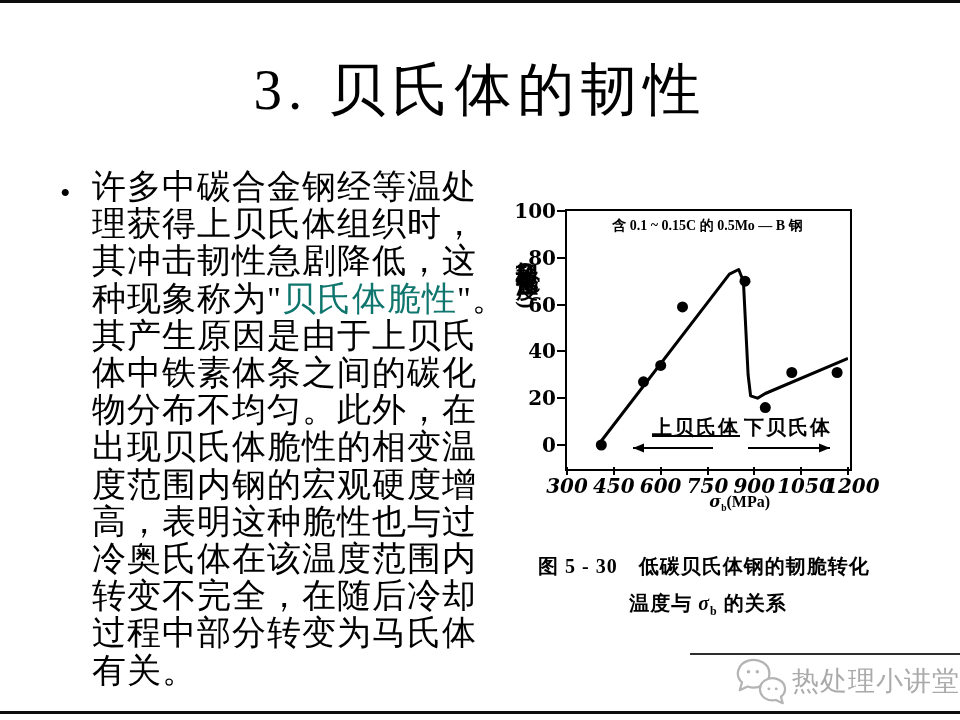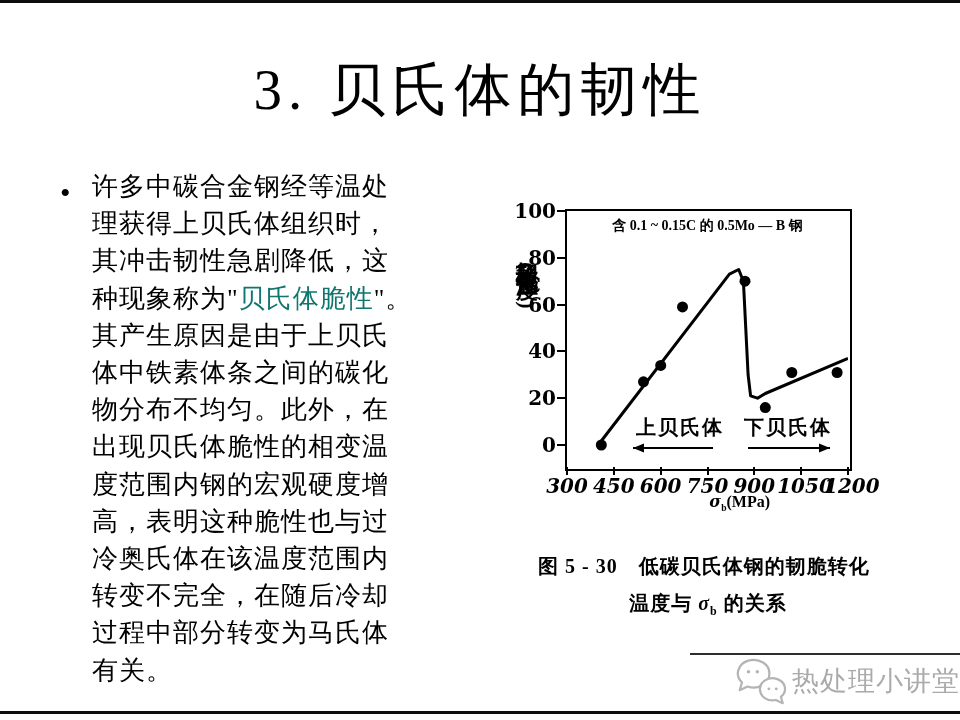--- a/index.html
+++ b/index.html
@@ -12,21 +12,21 @@
   .bottom-line{left:0;top:711px;width:960px;height:3px;}
   .wm-line{left:690px;top:653px;width:270px;height:2px;background:#2e2e2e;}
 
   .title{
     position:absolute;left:0;top:52px;width:960px;text-align:center;
     font-size:57px;letter-spacing:6px;color:#000;white-space:nowrap;
   }
 
   .bullet-dot{position:absolute;left:60px;top:176px;font-size:30px;}
   .bullet-text{position:absolute;left:92px;top:168px;width:408px;}
-  .tline{font-size:26px;line-height:37.2px;letter-spacing:1px;white-space:nowrap;}
+  .tline{font-size:34px;line-height:37.2px;letter-spacing:1px;white-space:nowrap;}
 
   
   .plot-box{position:absolute;left:565px;top:209px;width:283px;height:258px;border:2px solid #000;box-sizing:content-box;background:#fff;}
   .plot-annotation{position:absolute;left:567px;top:217px;width:281px;text-align:center;font-size:14px;font-weight:bold;white-space:nowrap;}
   .y-axis-title{position:absolute;left:512px;top:244px;height:210px;writing-mode:vertical-rl;font-size:22px;font-weight:bold;letter-spacing:3px;}
   .x-axis-title{position:absolute;left:630px;top:492px;width:140px;text-align:right;font-size:16px;font-weight:bold;}
   .x-axis-title i{font-family:"DejaVu Serif",serif;}
   .tick-label{position:absolute;font-size:20px;font-weight:bold;font-family:"DejaVu Serif","Liberation Serif",serif;}
   .ytick-label{width:46px;text-align:right;}
   .xtick-label{width:48px;text-align:center;font-style:italic;}
@@ -98,21 +98,21 @@
         <div class="tick-label xtick-label" style="left: 683.5px; top: 474px; position: absolute;">750</div>
         <div class="tickmark" style="left: 706.5px; top: 467px; width: 2px; height: 8px; position: absolute;"></div>
         <div class="tick-label xtick-label" style="left: 730.333px; top: 474px; position: absolute;">900</div>
         <div class="tickmark" style="left: 753.333px; top: 467px; width: 2px; height: 8px; position: absolute;"></div>
         <div class="tick-label xtick-label" style="left: 777.167px; top: 474px; position: absolute;">1050</div>
         <div class="tickmark" style="left: 800.167px; top: 467px; width: 2px; height: 8px; position: absolute;"></div>
         <div class="tick-label xtick-label" style="left: 824px; top: 474px; position: absolute;">1200</div>
         <div class="tickmark" style="left: 847px; top: 467px; width: 2px; height: 8px; position: absolute;"></div>
       </div>
     <div id="regions">
-        <div class="region-label" style="left: 620px; top: 414px; width: 120px; text-align: center; position: absolute;">上贝氏体</div>
+        <div class="region-label" style="left: 620px; top: 414px; width: 120px; text-align: right; position: absolute; text-decoration: underline;">上贝氏体</div>
         <div class="region-label" style="left: 728px; top: 414px; width: 120px; text-align: center; position: absolute;">下贝氏体</div>
       </div>
     <svg id="curve-svg" class="chart-svg" width="281" height="256">
         <path d="M31.2,234.0 L162.4,63.2 L171.7,58.5 L176.4,70.2 L181.1,163.8 L183.6,184.9 L190.5,187.2 L198.3,182.5 L281.0,147.4" fill="none" stroke="#000" stroke-width="3" stroke-linejoin="round"></path>
         <circle cx="34.3" cy="234.0" r="5.5" fill="#000"></circle>
         <circle cx="76.5" cy="170.8" r="5.5" fill="#000"></circle>
         <circle cx="93.7" cy="154.4" r="5.5" fill="#000"></circle>
         <circle cx="115.5" cy="95.9" r="5.5" fill="#000"></circle>
         <circle cx="178.0" cy="70.2" r="5.5" fill="#000"></circle>
         <circle cx="198.3" cy="196.6" r="5.5" fill="#000"></circle>

